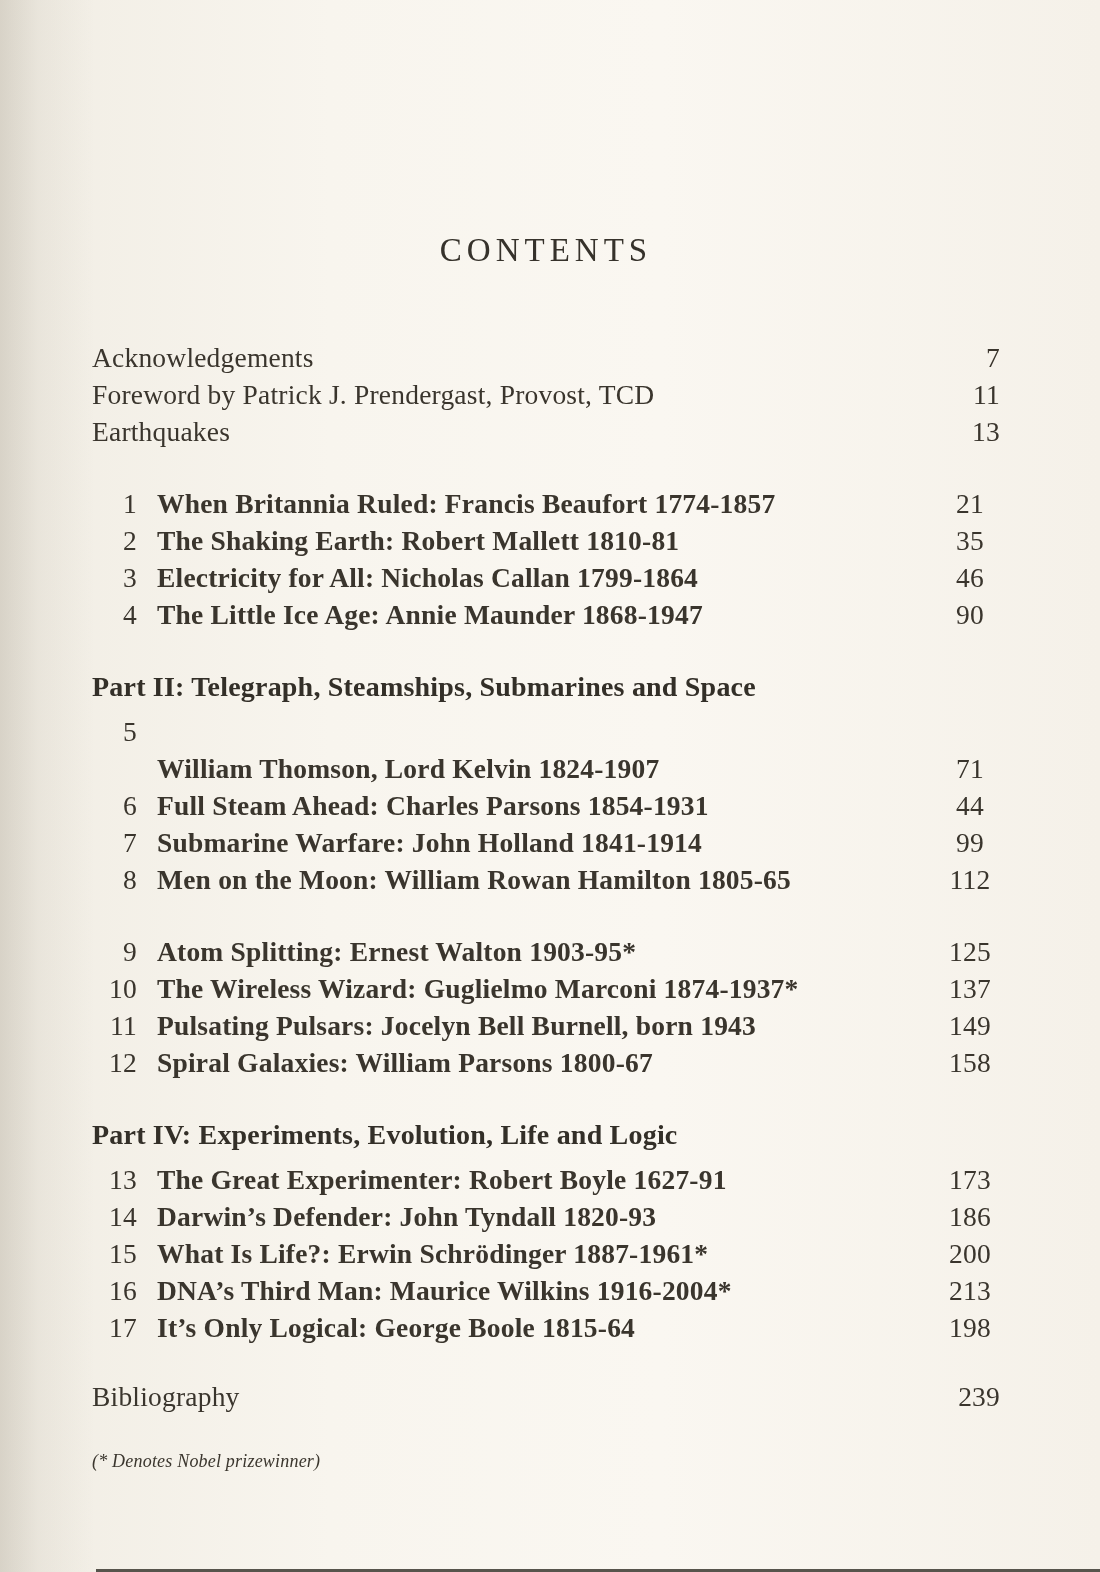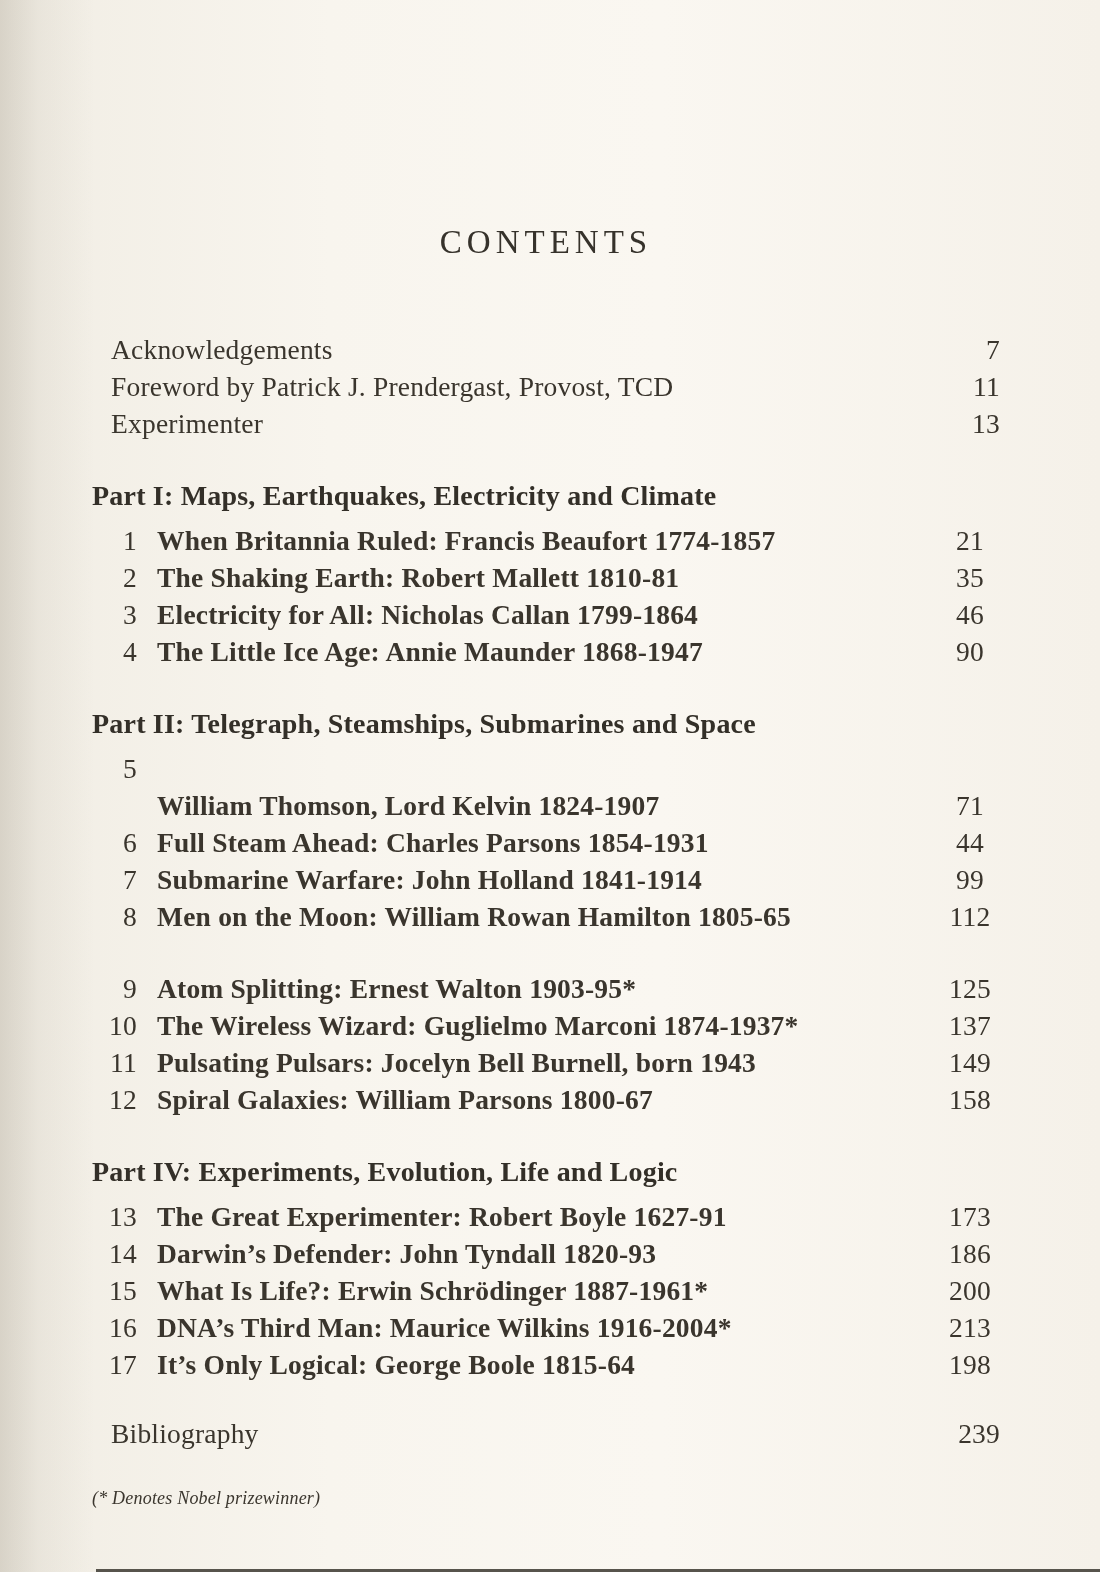--- a/index.html
+++ b/index.html
@@ -11,39 +11,39 @@
     font-family: "Liberation Serif", serif;
     color: #3a352d;
     background:
       linear-gradient(90deg, rgba(115,105,85,0.20) 0px, rgba(115,105,85,0.07) 38px, rgba(115,105,85,0.0) 95px),
       linear-gradient(90deg, #f1ede4 0%, #f8f5ee 30%, #faf7f1 60%, #f5f1e9 100%);
   }
   .content {
     position: absolute;
     left: 92px;
     right: 100px;
-    top: 8px;
+    top: 16px;
   }
   .title {
     margin-top: 216px;
     text-align: center;
     font-size: 33px;
     letter-spacing: 5px;
     color: #36322b;
     font-weight: normal;
   }
   .front-matter { margin-top: 70px; }
   .row {
     display: flex;
     align-items: baseline;
     font-size: 27.5px;
     line-height: 37px;
     letter-spacing: 0.2px;
   }
-  .row .label { flex: 1; margin-left: 19px; }
+  .row .label { flex: 1; }
   .row .pageno { text-align: right; min-width: 60px; }
   .part { margin-top: 35px; }
   .part-heading {
     font-size: 28px;
     line-height: 38px;
     font-weight: bold;
     color: #332f28;
     letter-spacing: 0.2px;
   }
   .chapters { margin-top: 7px; }
@@ -85,27 +85,26 @@
     <div class="front-matter">
       <div class="row">
         <span class="label">Acknowledgements</span>
         <span class="pageno">7</span>
       </div>
       <div class="row">
         <span class="label">Foreword by Patrick J. Prendergast, Provost, TCD</span>
         <span class="pageno">11</span>
       </div>
       <div class="row">
-        <span class="label">Experimenter</span>
+        <span class="label">Earthquakes</span>
         <span class="pageno">13</span>
       </div>
     </div>
 
     <div class="part">
-      <div class="part-heading">Part I: Maps, Earthquakes, Electricity and Climate</div>
       <div class="chapters">
         <div class="chapter-row">
           <span class="num">1</span>
           <span class="ctitle">When Britannia Ruled: Francis Beaufort 1774-1857</span>
           <span class="cpage">21</span>
         </div>
         <div class="chapter-row">
           <span class="num">2</span>
           <span class="ctitle">The Shaking Earth: Robert Mallett 1810-81</span>
           <span class="cpage">35</span>

